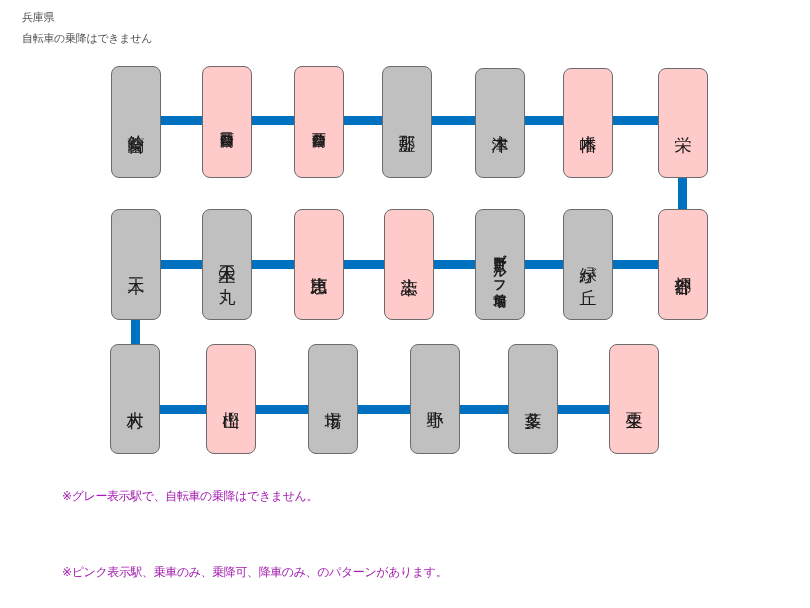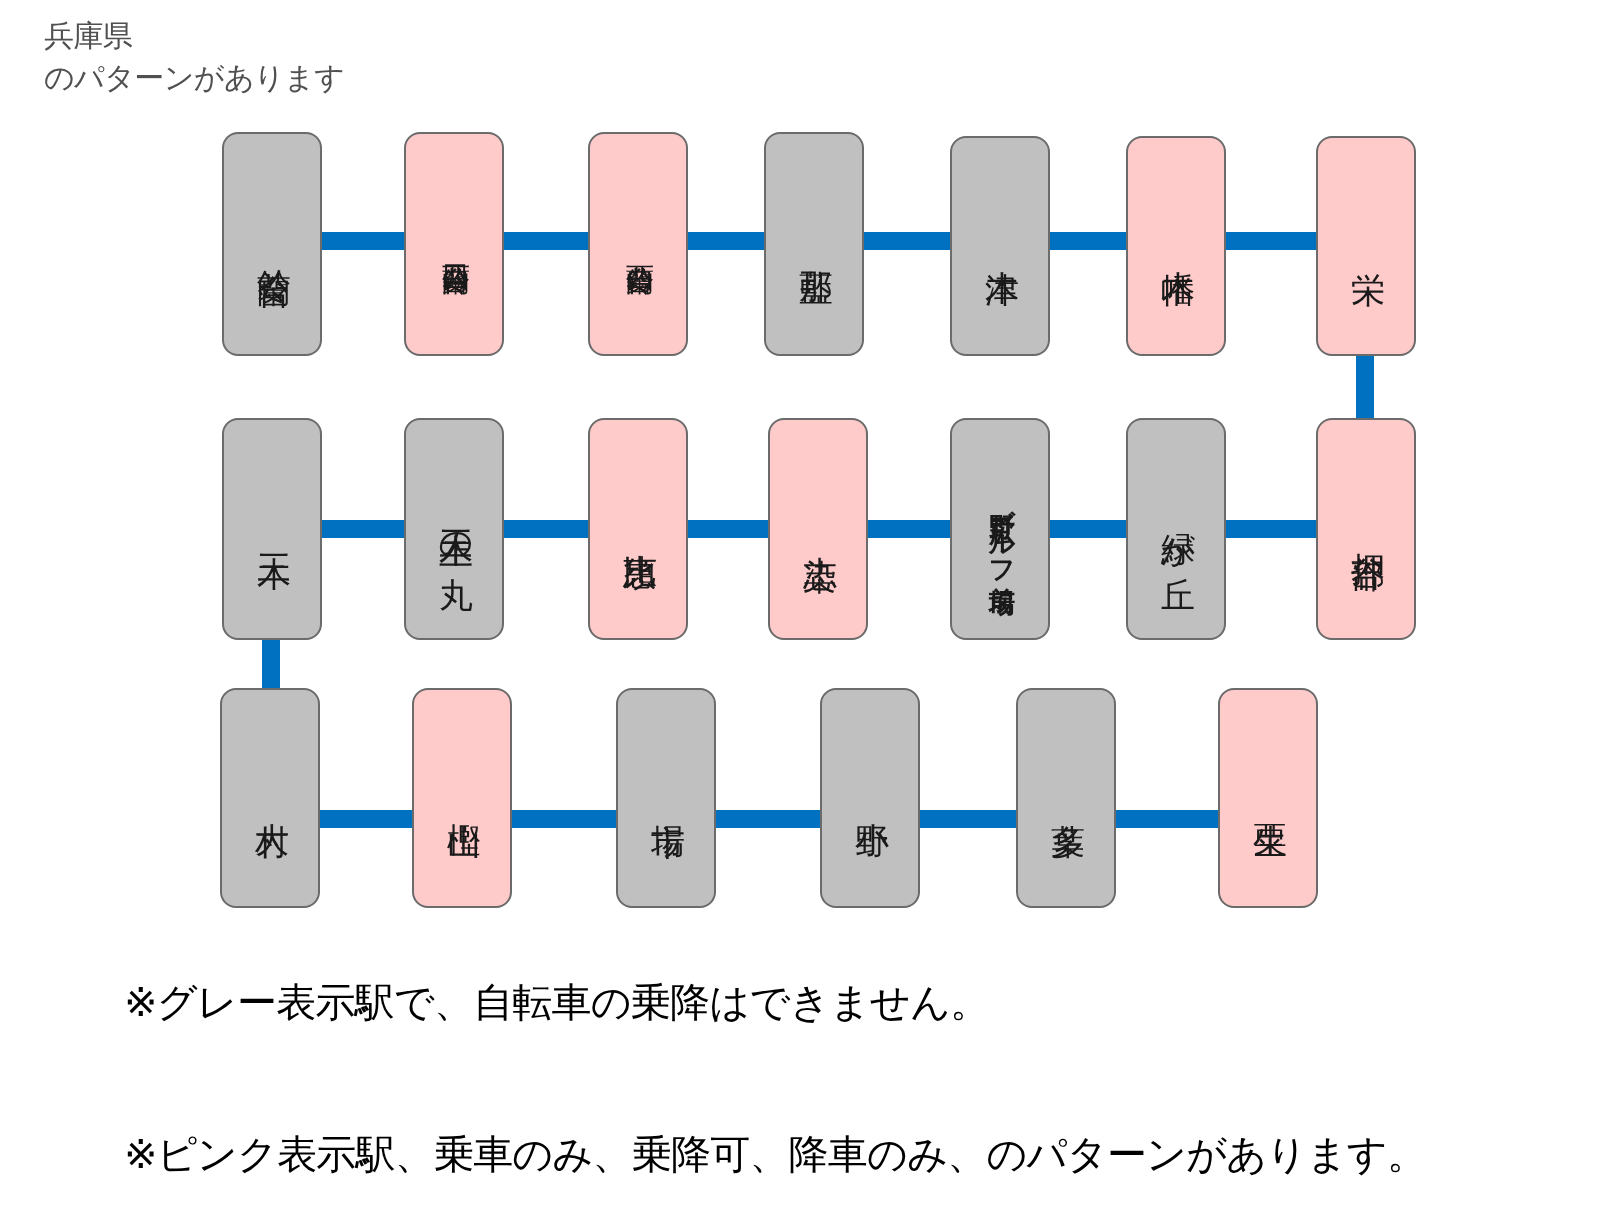--- a/index.html
+++ b/index.html
@@ -2,21 +2,21 @@
 <html><head>
   <meta charset="utf-8">
   <style>
     html, body { margin: 0; padding: 0; background: #ffffff; }
     body {
       width: 810px; height: 608px; position: relative; overflow: hidden;
       font-family: "DejaVu Sans", "Liberation Sans", sans-serif;
       color: #404040;
     }
     .title {
-      position: absolute; left: 22px; font-size: 15px; line-height: 20px;
+      position: absolute; left: 22px; font-size: 11px; line-height: 20px;
       color: #505050; white-space: nowrap; letter-spacing: -0.3px;
     }
     #title-line1 { top: 8px; }
     #title-line2 { top: 29px; }
 
     .track {
       position: absolute; background: #0070c0;
     }
     .track.h { height: 9px; }
     .track.v { width: 9px; }
@@ -31,31 +31,31 @@
     .station.pink { background: #ffcaca; }
     .station .name {
       writing-mode: vertical-rl; text-orientation: upright;
       font-size: 17px; line-height: 19px; color: #1a1a1a; letter-spacing: 1px;
       white-space: nowrap;
     }
     .station .name.small { font-size: 14px; line-height: 15px; letter-spacing: 0; }
     .station .name.tight { font-size: 13px; line-height: 13px; letter-spacing: -1.5px; font-weight: bold; }
 
     .note {
-      position: absolute; left: 62px; font-size: 20px; color: #000000;
+      position: absolute; left: 62px; font-size: 12px; color: #a21caf;
       white-space: nowrap; letter-spacing: -0.4px; text-align: right;
     }
     #note1 { top: 488px; }
     #note2 { top: 528px; margin-top: 36px; }
   </style>
 </head>
 <body>
 
 <div id="title-line1" class="title">兵庫県</div>
-<div id="title-line2" class="title">のパターンがあります</div>
+<div id="title-line2" class="title">自転車の乗降はできません</div>
 
 <div id="diagram">
 
   <div class="track h" style="left: 135px; top: 116px; width: 548px; background: rgb(0, 112, 192);"></div>
   <div class="track v" style="left: 678px; top: 170px; height: 45px; background: rgb(0, 112, 192);"></div>
   <div class="track h" style="left: 135px; top: 260px; width: 548px; background: rgb(0, 112, 192);"></div>
   <div class="track v" style="left: 131px; top: 312px; height: 38px; background: rgb(0, 112, 192);"></div>
   <div class="track h" style="left: 135px; top: 405px; width: 498px; background: rgb(0, 112, 192);"></div>
 
   <div class="station gray" style="left: 111px; top: 66px; width: 50px; height: 112px; background: rgb(192, 192, 192); border-color: rgb(107, 107, 107);">

